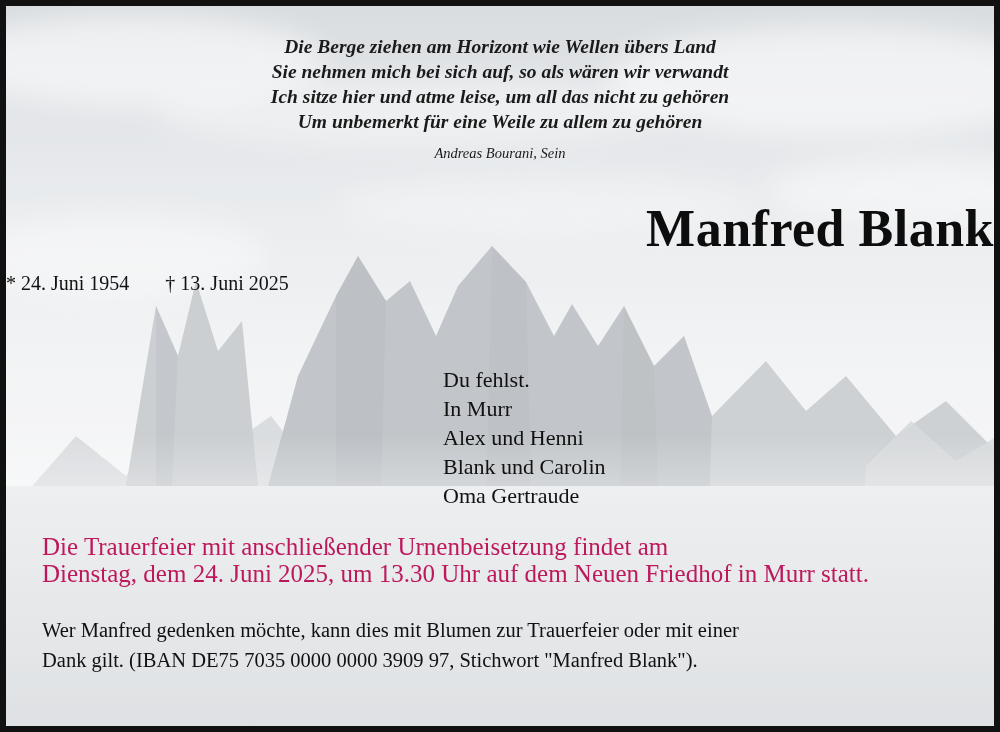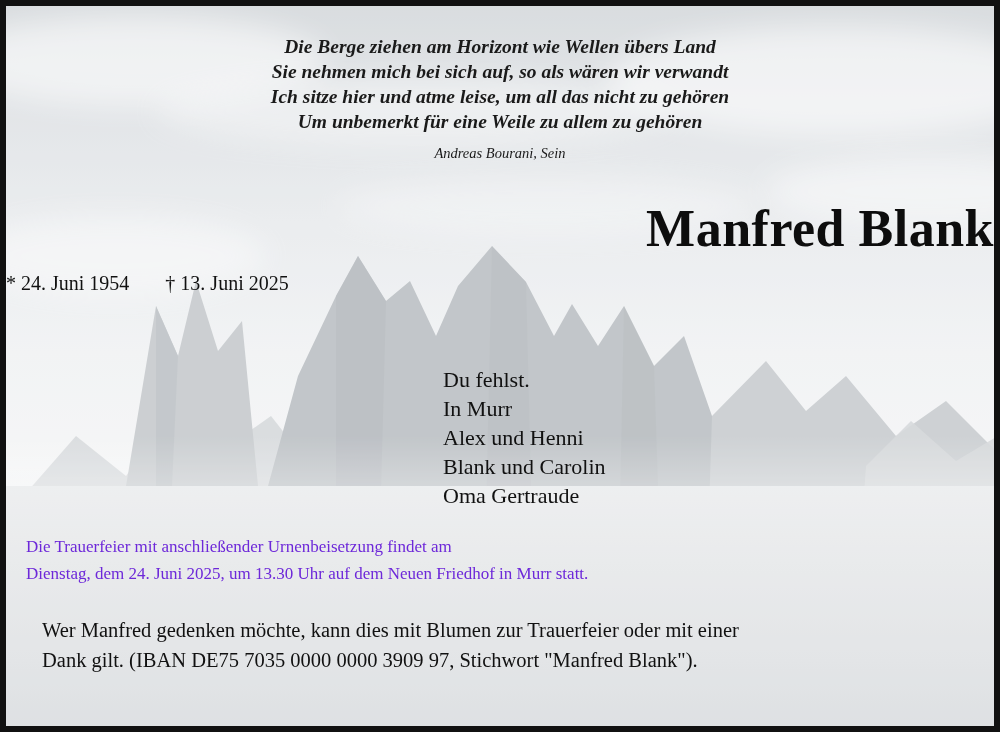--- a/index.html
+++ b/index.html
@@ -135,25 +135,25 @@
     left: 437px;
     font-size: 22px;
     line-height: 29px;
     color: #111;
     margin-top: 44px;
   }
 
   .service {
     position: absolute;
     top: 527px;
-    left: 20px;
+    left: 36px;
     width: 930px;
-    font-size: 17px;
+    font-size: 25px;
     line-height: 27px;
-    color: #6d28d9;
+    color: #be185d;
   }
 
   .donation {
     position: absolute;
     top: 609px;
     left: 36px;
     width: 930px;
     font-size: 20.5px;
     line-height: 30px;
     color: #111;

